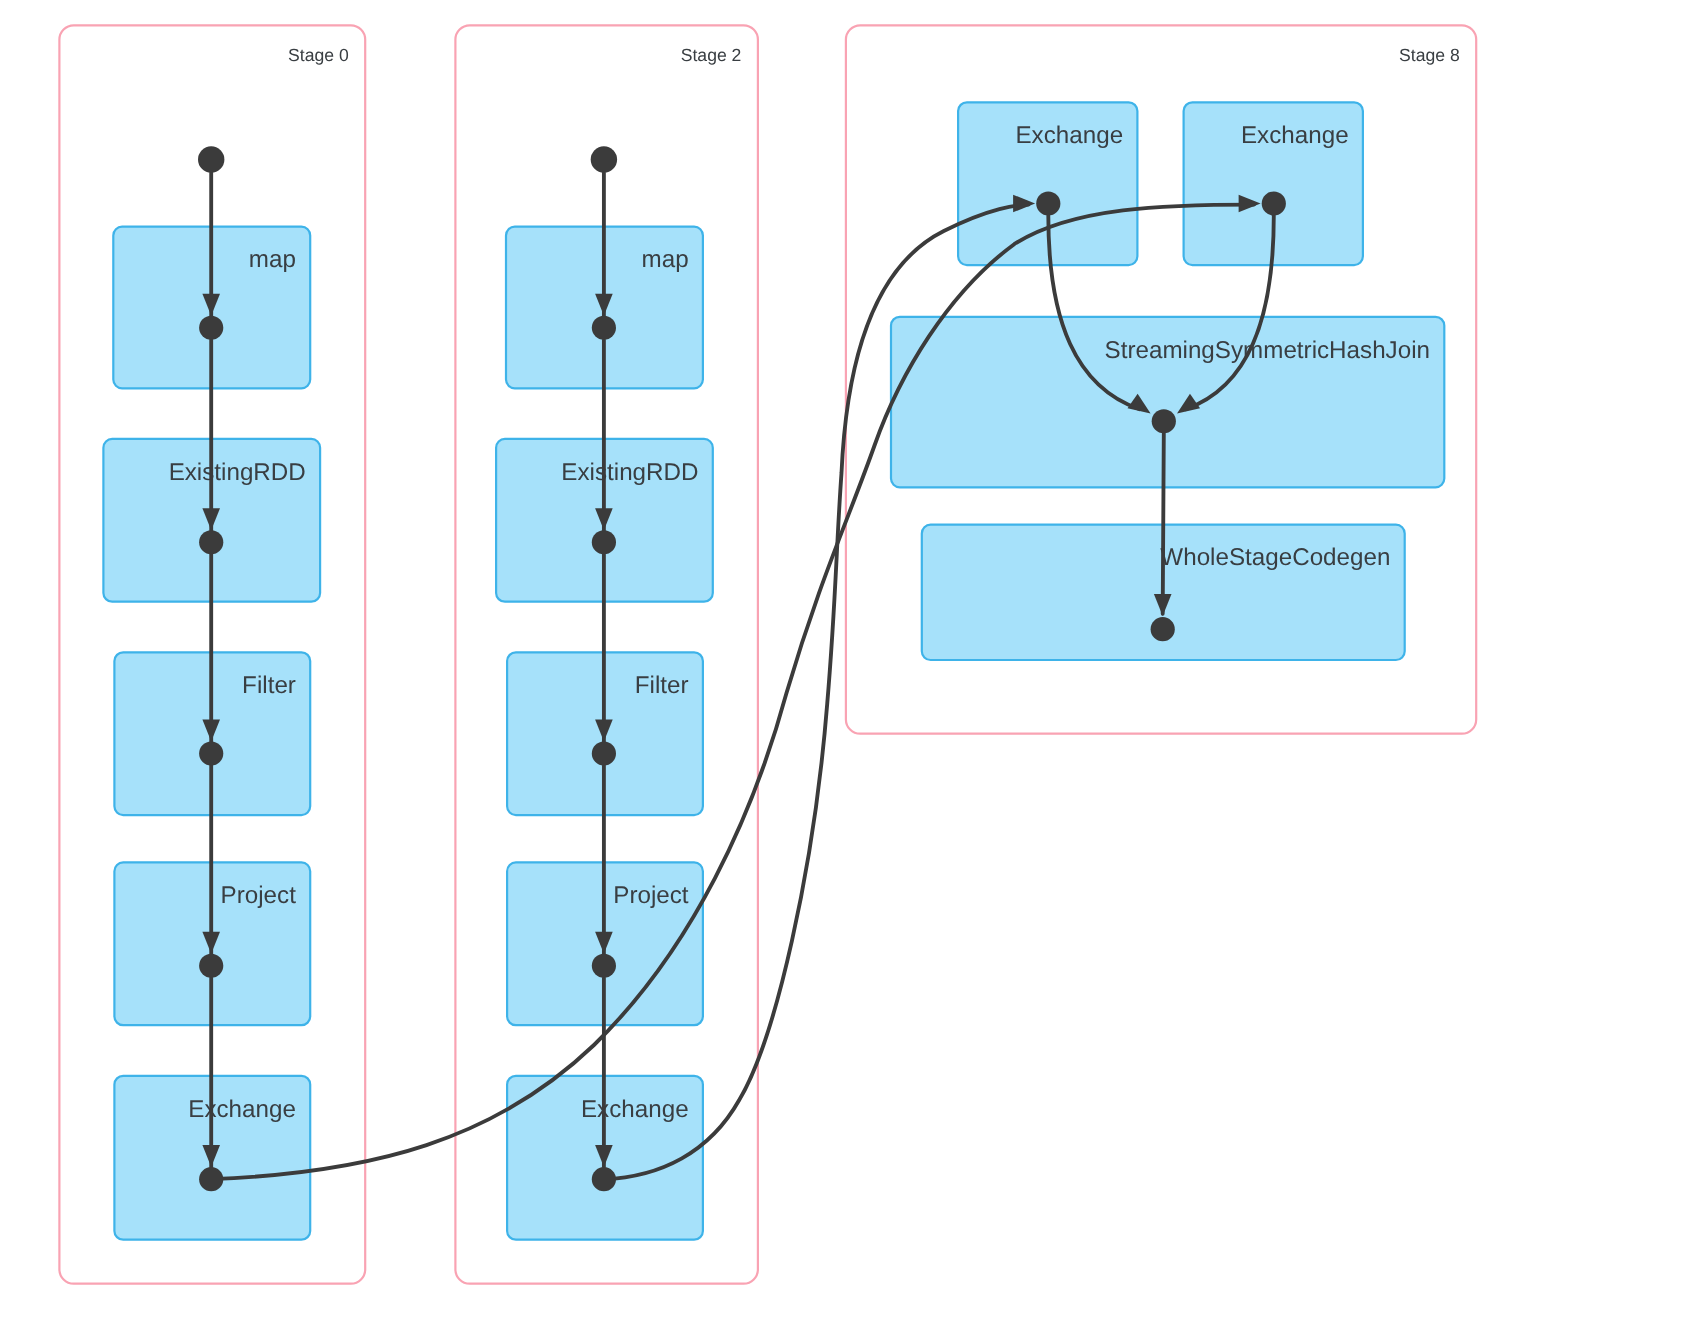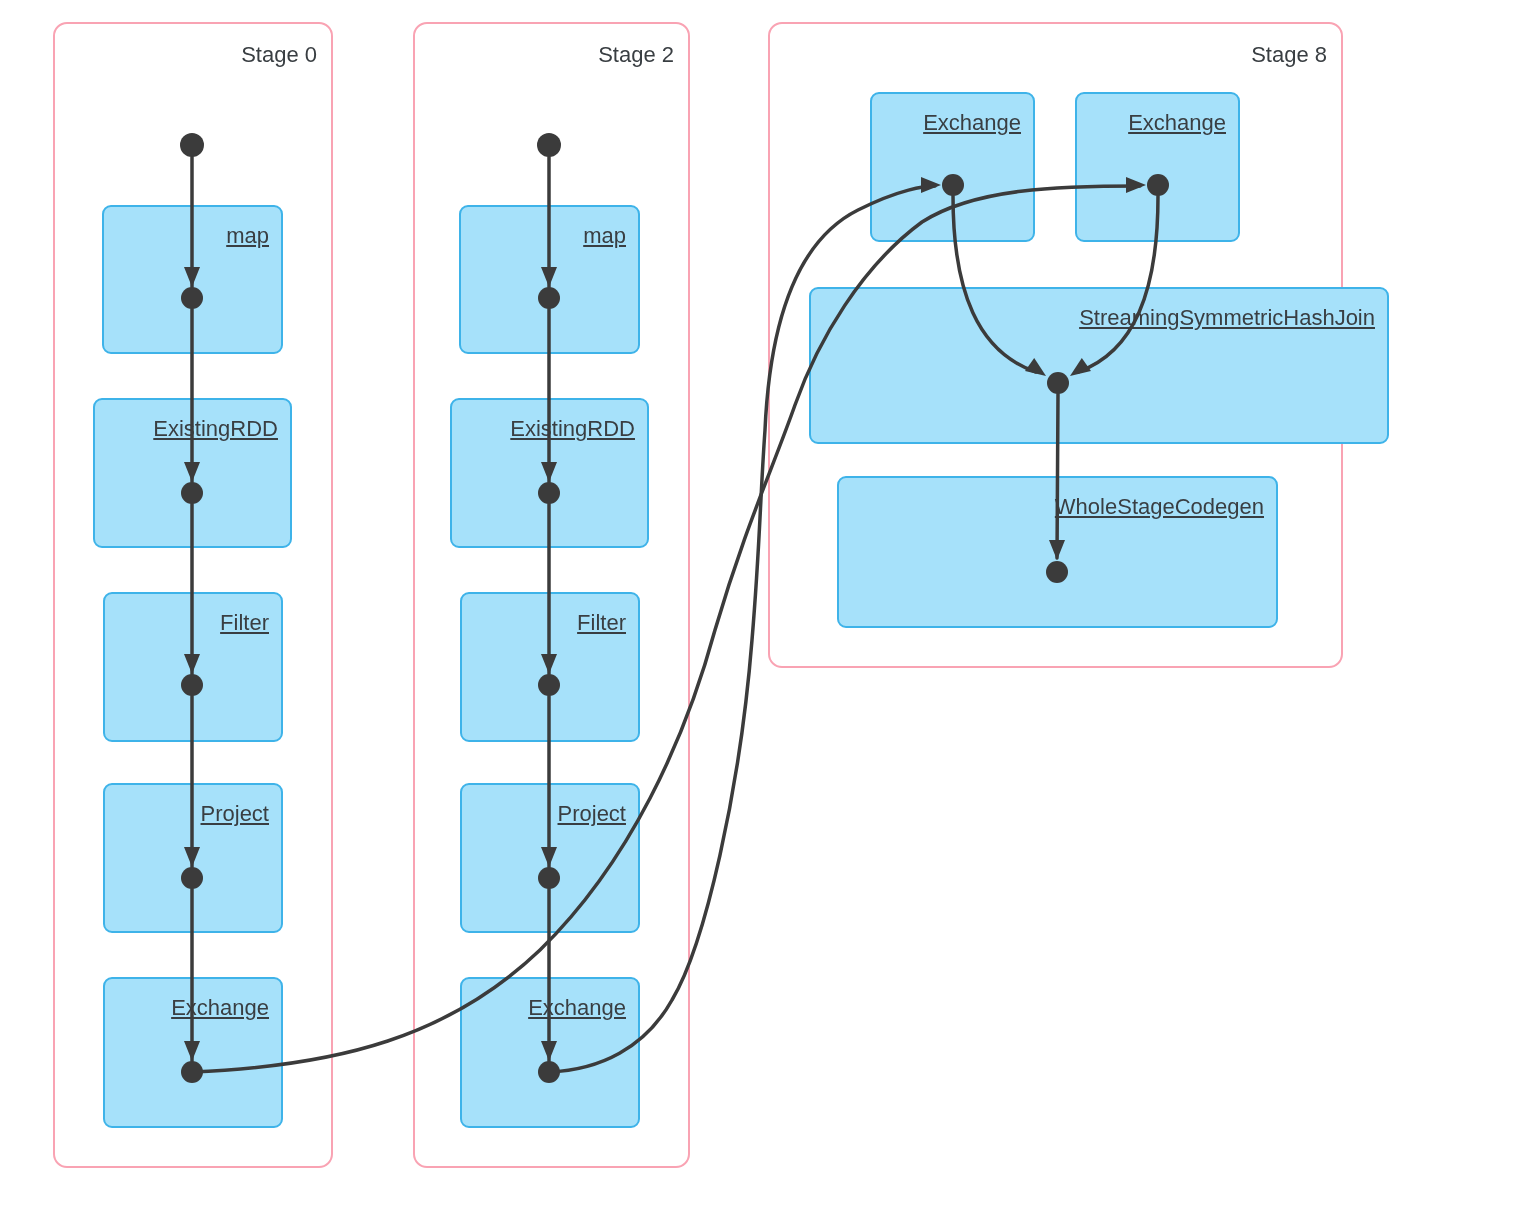--- a/index.html
+++ b/index.html
@@ -5,28 +5,28 @@
   html,body{margin:0;padding:0;background:#ffffff;}
   #canvas{
     position:relative;width:1536px;height:1208px;background:#ffffff;overflow:hidden;
     font-family:"Liberation Sans","DejaVu Sans",sans-serif;
   }
   .stage{
     position:absolute;background:#ffffff;border:2px solid #f9a3b3;border-radius:14px;
     box-sizing:border-box;z-index:1;
   }
   .stage-title{
-    position:absolute;top:18px;right:14px;font-size:22px;color:#393e42;z-index:2;white-space:nowrap;
+    position:absolute;top:18px;right:14px;font-size:16px;color:#393e42;z-index:2;white-space:nowrap;
   }
   .node{
     position:absolute;background:#a6e1fa;border:2px solid #3eb3e9;border-radius:9px;
     box-sizing:border-box;z-index:2;text-align:right;
   }
   .node .node-label{
-    display:block;padding:16px 12px 0 0;font-size:22px;color:#393e42;white-space:nowrap;text-decoration:underline;
+    display:block;padding:16px 12px 0 0;font-size:22px;color:#393e42;white-space:nowrap;
   }
   #edges{position:absolute;left:0;top:0;z-index:3;pointer-events:none;}
   .edge{stroke:#3b3b3b;stroke-width:3.5;fill:none;stroke-linecap:round;}
   .dot{fill:#3b3b3b;stroke:none;}
   .arrow{fill:#3b3b3b;stroke:none;}
 </style>
 </head>
 <body>
 
 <div id="canvas">
@@ -72,24 +72,24 @@
   <div class="node" style="left:460px;top:977px;width:180px;height:151px;">
     <span class="node-label">Exchange</span>
   </div>
 
   <div class="node" style="left:870px;top:92px;width:165px;height:150px;">
     <span class="node-label">Exchange</span>
   </div>
   <div class="node" style="left:1075px;top:92px;width:165px;height:150px;">
     <span class="node-label">Exchange</span>
   </div>
-  <div class="node" style="left:809px;top:287px;width:580px;height:157px;">
+  <div class="node" style="left:809px;top:287px;width:505px;height:157px;">
     <span class="node-label">StreamingSymmetricHashJoin</span>
   </div>
-  <div class="node" style="left:837px;top:476px;width:441px;height:152px;">
+  <div class="node" style="left:837px;top:476px;width:441px;height:125px;">
     <span class="node-label">WholeStageCodegen</span>
   </div>
 
   <svg id="edges" width="1536" height="1208" viewBox="0 0 1536 1208">
 
     <path class="edge" d="M192,157 L192,287"></path>
     <path class="edge" d="M192,309 L192,482"></path>
     <path class="edge" d="M192,504 L192,674"></path>
     <path class="edge" d="M192,696 L192,867"></path>
     <path class="edge" d="M192,889 L192,1061"></path>

